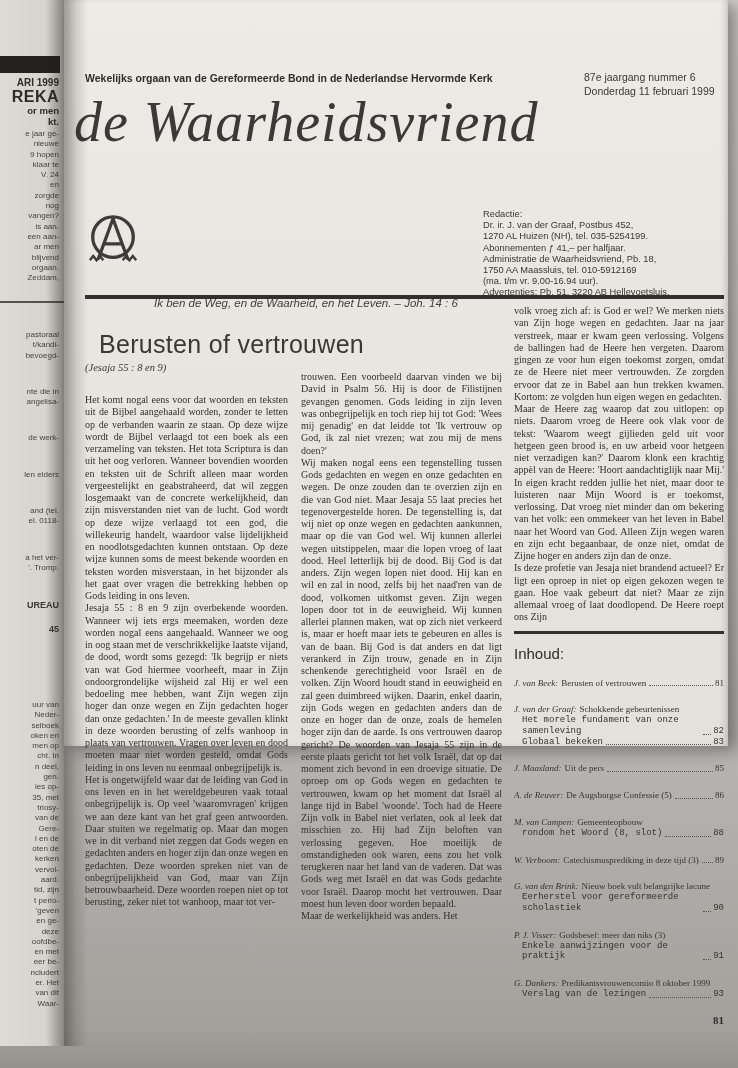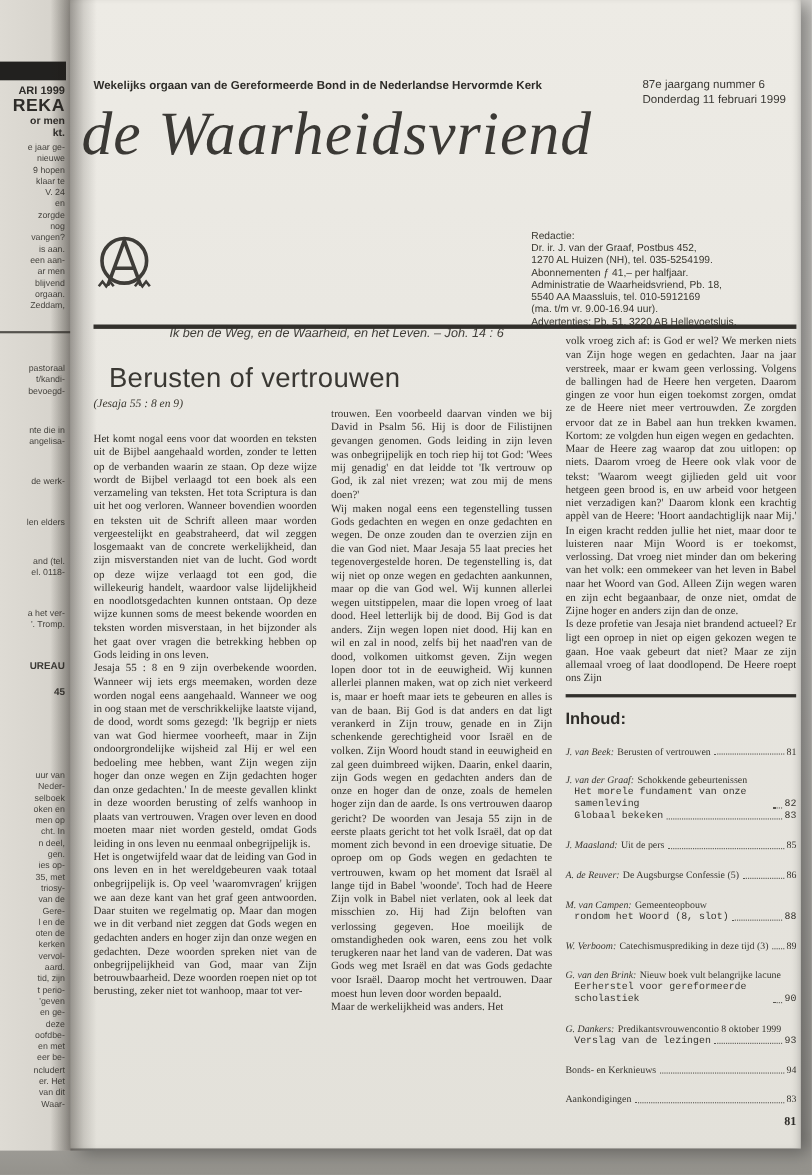--- a/index.html
+++ b/index.html
@@ -24,21 +24,21 @@
   .lp-g-bureau{top:600px;font-weight:bold;color:#3a3834;}
   .lp-g-bureau .lp-line{font-size:9px;}
   .lp-g-bureau .lp-gap{height:14px;}
   .lp-g-bottom{top:700px;}
 
   
   .gutter{position:absolute;left:46px;top:0;width:42px;height:1046px;z-index:6;pointer-events:none;
     background:linear-gradient(90deg,rgba(0,0,0,0) 0%,rgba(35,30,25,.38) 45%,rgba(35,30,25,.14) 72%,rgba(0,0,0,0) 100%);}
 
   
-  .main-page{position:absolute;left:64px;top:0;width:664px;height:1044px;
+  .main-page{position:absolute;left:64px;top:0;width:664px;height:746px;
     background:linear-gradient(180deg,#edebe5 0%,#e8e6e0 45%,#e3e1da 100%);
     box-shadow:8px 4px 16px rgba(0,0,0,.38), inset -5px 0 9px -5px rgba(0,0,0,.28);}
 
   .mp-tagline{position:absolute;left:21px;top:72px;width:478px;
     font-size:10.5px;font-weight:bold;color:#2f2d29;}
   .mp-issue{position:absolute;left:520px;top:71px;font-size:10.5px;line-height:13.5px;color:#3a3834;}
   .mp-title{position:absolute;left:10px;top:90px;width:650px;white-space:nowrap;
     font-family:"Liberation Serif",serif;font-style:italic;font-size:56px;letter-spacing:1px;color:#3b3935;}
   .mp-logo{position:absolute;left:20px;top:211px;width:58px;height:58px;}
   .mp-motto{position:absolute;left:90px;top:257px;font-style:italic;font-size:11.5px;color:#403e39;margin-top:40px;}
@@ -53,21 +53,21 @@
     font-family:"Liberation Serif",serif;font-style:italic;font-size:10.5px;color:#39372f;}
   .col{position:absolute;overflow:hidden;
     font-family:"Liberation Serif",serif;font-size:10px;line-height:12.25px;
     text-align:justify;color:#34312c;}
   .col p{margin:0;}
   .col-0{left:21px;top:394px;width:203px;height:624px;}
   .col-1{left:237px;top:371px;width:201px;height:647px;}
   .right-col{position:absolute;left:450px;top:305px;width:210px;height:712px;overflow:hidden;}
   .col-2{position:static;width:210px;}
   .inhoud-rule-top{height:3px;background:#32302c;margin-top:7px;}
-  .inhoud-heading{font-family:"Liberation Sans",sans-serif;font-weight:bold;
+  .inhoud-heading{font-family:"Liberation Sans",sans-serif;font-weight:normal;
     font-size:15px;color:#2e2c28;margin:11px 0 10px 0;}
   .toc{font-family:"Liberation Serif",serif;font-size:9px;line-height:10.8px;color:#36342e;}
   .toc-entry{margin-bottom:5px;margin-top:16px;}
   .toc-row{display:flex;align-items:flex-end;}
   .toc-cont{padding-left:8px;font-family:Liberation Mono, monospace;}
   .toc-author{font-style:italic;margin-right:3px;white-space:nowrap;}
   .toc-text.it{}
   .toc-leader{flex:1;border-bottom:1px dotted #57554f;margin:0 2px 2px 3px;min-width:8px;}
   .toc-page{white-space:nowrap;}
   .inhoud-rule-bottom{height:2px;background:#32302c;margin-top:8px;}
@@ -177,21 +177,21 @@
       <path d="M40 51 l3.5 -4.5 3.5 4.5 3.5 -4.5 3.5 4.5" fill="none" stroke="#3e3c38" stroke-width="2.4"></path>
     </svg>
 
     <div class="mp-motto">Ik ben de Weg, en de Waarheid, en het Leven. – Joh. 14 : 6</div>
     <div class="mp-colophon" id="colophon">
         <div class="colophon-line">Redactie:</div>
         <div class="colophon-line">Dr. ir. J. van der Graaf, Postbus 452,</div>
         <div class="colophon-line">1270 AL Huizen (NH), tel. 035-5254199.</div>
         <div class="colophon-line">Abonnementen ƒ 41,– per halfjaar.</div>
         <div class="colophon-line">Administratie de Waarheidsvriend, Pb. 18,</div>
-        <div class="colophon-line">5540 AA Maassluis, tel. 010-5912169</div>
+        <div class="colophon-line">1750 AA Maassluis, tel. 010-5912169</div>
         <div class="colophon-line">(ma. t/m vr. 9.00-16.94 uur).</div>
         <div class="colophon-line">Advertenties: Pb. 51, 3220 AB Hellevoetsluis.</div>
       </div>
     <div class="mp-rule"></div>
 
     <div class="article-header">
       <div class="article-title">Berusten of vertrouwen</div>
       <div class="article-subtitle">(Jesaja 55 : 8 en 9)</div>
     </div>
 
@@ -280,20 +280,31 @@
               <span class="toc-text">Nieuw boek vult belangrijke lacune</span>
             </div>
             <div class="toc-row toc-cont">
               <span class="toc-text">Eerherstel voor gereformeerde scholastiek</span>
               <span class="toc-leader"></span>
               <span class="toc-page">90</span>
             </div>
           </div>
           <div class="toc-entry">
             <div class="toc-row">
+              <span class="toc-author">P. J. Visser:</span>
+              <span class="toc-text">Godsbesef: meer dan niks (3)</span>
+            </div>
+            <div class="toc-row toc-cont">
+              <span class="toc-text">Enkele aanwijzingen voor de praktijk</span>
+              <span class="toc-leader"></span>
+              <span class="toc-page">91</span>
+            </div>
+          </div>
+          <div class="toc-entry">
+            <div class="toc-row">
               <span class="toc-author">G. Dankers:</span>
               <span class="toc-text">Predikantsvrouwencontio 8 oktober 1999</span>
             </div>
             <div class="toc-row toc-cont">
               <span class="toc-text">Verslag van de lezingen</span>
               <span class="toc-leader"></span>
               <span class="toc-page">93</span>
             </div>
           </div>
           <div class="toc-entry">

